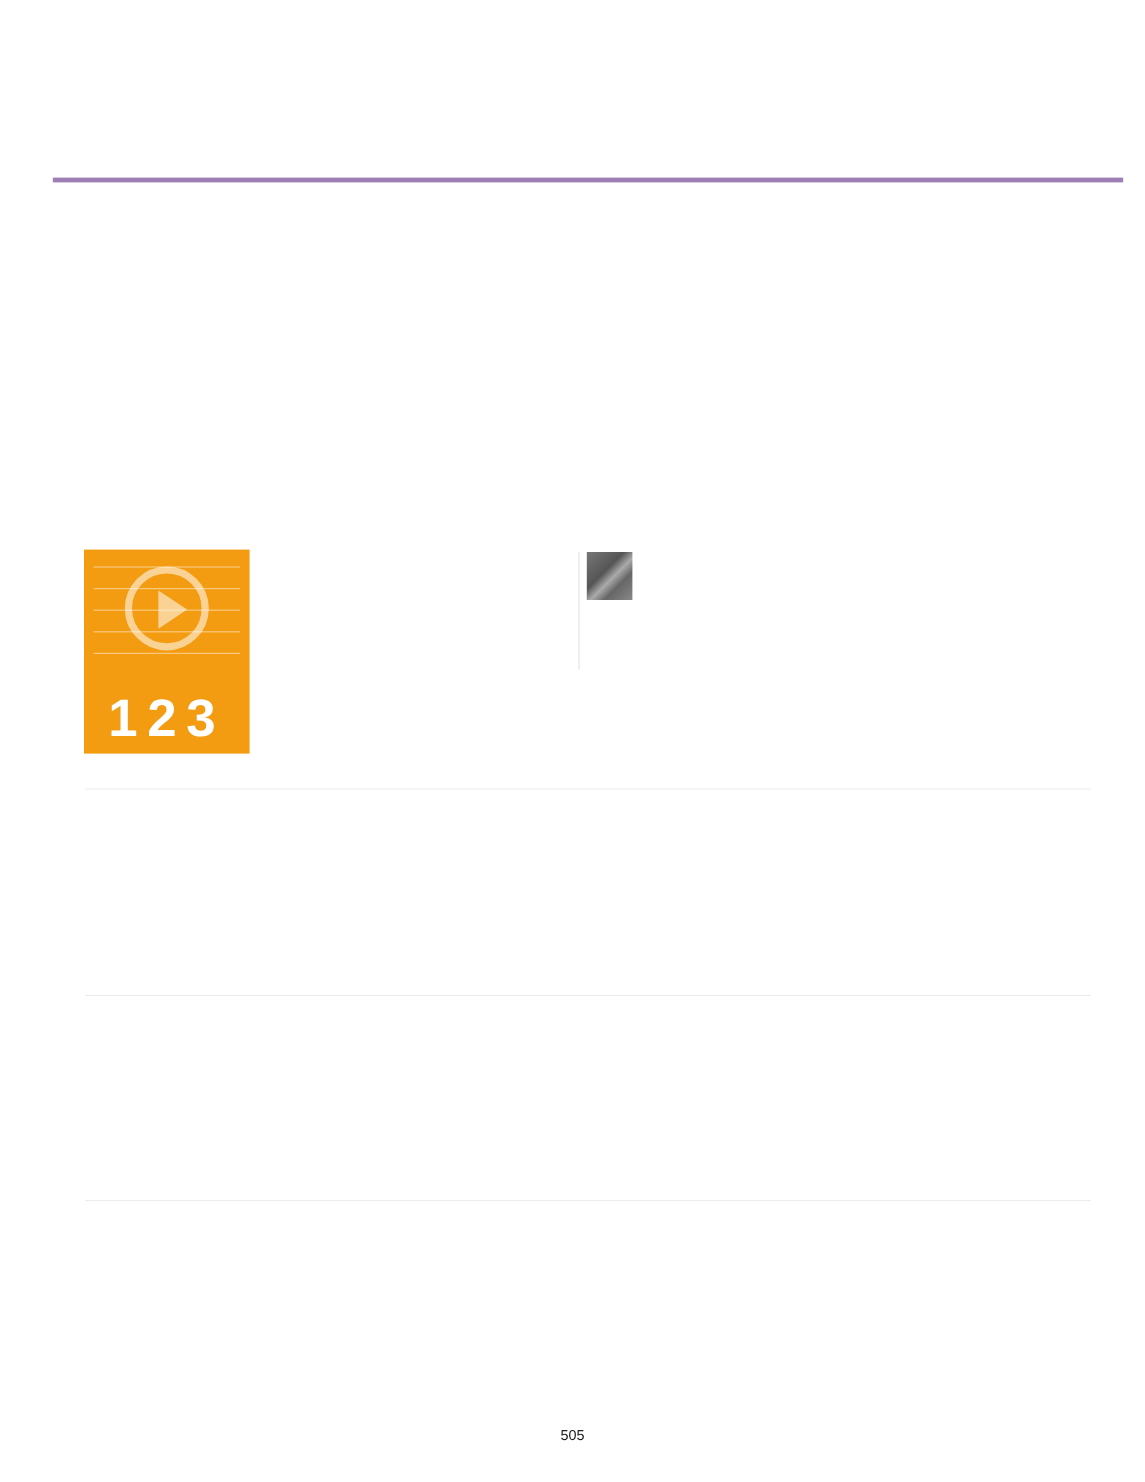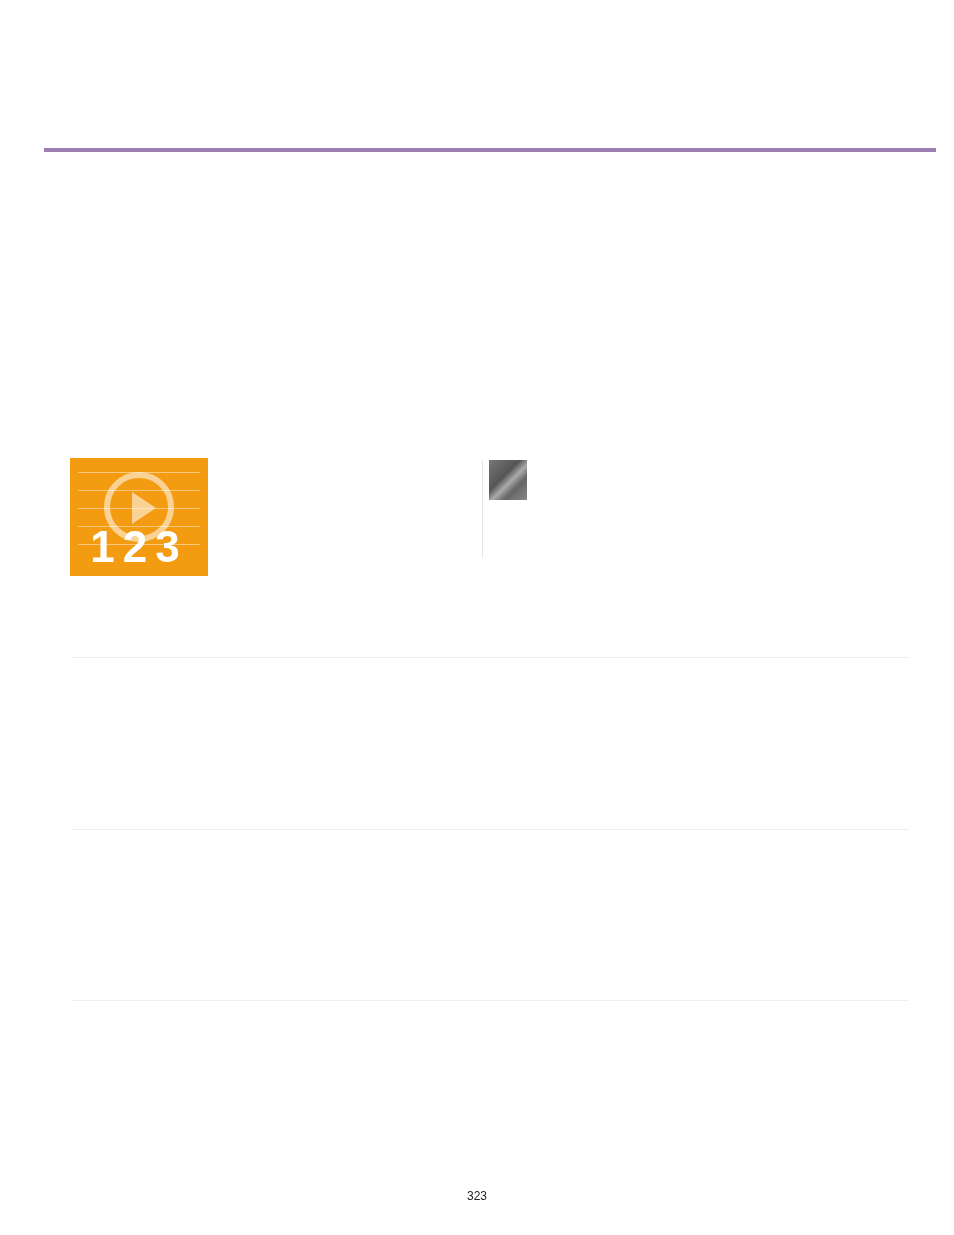--- a/index.html
+++ b/index.html
@@ -22,21 +22,21 @@
     width: 892px;
     height: 4px;
     background: #9d7fb3;
   }
   
   .thumb {
     position: absolute;
     left: 70px;
     top: 458px;
     width: 138px;
-    height: 118px;
+    height: 170px;
     background: #f39c12;
     overflow: hidden;
   }
   .thumb .lines {
     position: absolute;
     left: 8px; right: 8px; top: 14px;
     height: 100px;
   }
   .thumb .lines div {
     height: 1px;
@@ -125,14 +125,14 @@
     <div class="digits">123</div>
   </div>
 
   <div class="author-sep"></div>
   <div class="author-photo"></div>
 
   <div class="hr1"></div>
   <div class="hr2"></div>
   <div class="hr3"></div>
 
-  <div class="page-number">323</div>
+  <div class="page-number">505</div>
 </div>
 
 </body></html>

